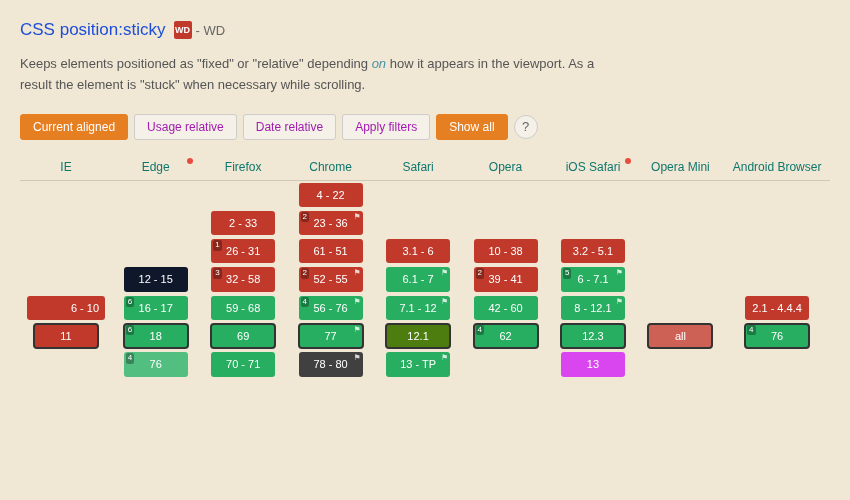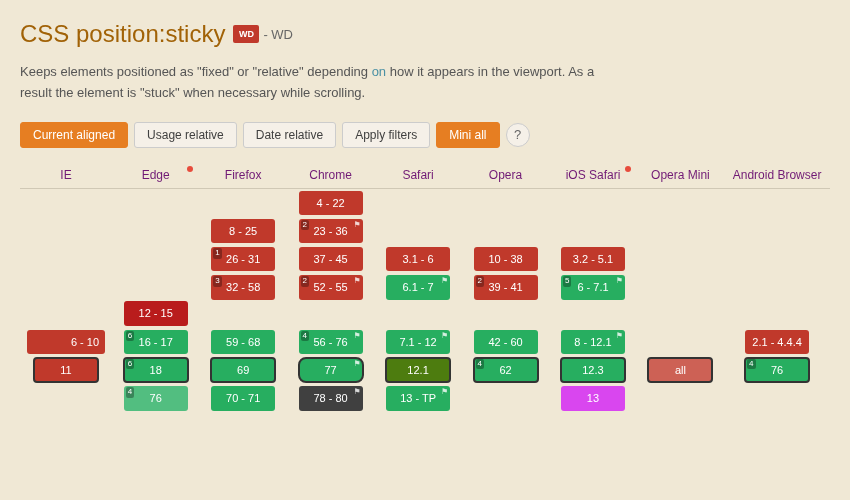--- a/index.html
+++ b/index.html
@@ -13,31 +13,31 @@
       overflow: hidden;
     }
     .page { padding: 20px 20px 10px 20px; }
     .title-row {
       display: flex;
       align-items: center;
       gap: 8px;
       margin-bottom: 14px;
     }
     .title-text {
-      font-size: 24px;
+      font-size: 17px;
       font-weight: normal;
-      color: #a16207;
+      color: #1d4ed8;
     }
     .wd-badge {
       display: flex;
       align-items: center;
       gap: 4px;
     }
     .wd-icon {
-      width: 26px;
+      width: 18px;
       height: 18px;
       background: #c0392b;
       color: white;
       font-size: 9px;
       font-weight: bold;
       display: flex;
       align-items: center;
       justify-content: center;
       border-radius: 2px;
     }
@@ -45,35 +45,35 @@
       color: #666;
       font-size: 13px;
     }
     .description {
       color: #555;
       font-size: 13px;
       line-height: 1.6;
       margin-bottom: 18px;
       max-width: 580px;
     }
-    .description .highlight { color: #4a90a4; }
+    .description .highlight { color: #4a90a4; font-style: italic; }
     .filters-row {
       display: flex;
       align-items: center;
       gap: 6px;
       margin-bottom: 14px;
     }
     .filter-btn {
       padding: 5px 12px;
       border-radius: 3px;
       border: 1px solid #ccc;
       cursor: pointer;
       font-size: 12px;
       background: #f5f0e8;
-      color: #404040;
+      color: #a21caf;
     }
     .filter-btn.active {
       background: #e67e22;
       color: white;
       border-color: #e67e22;
     }
     .filter-btn.show-all {
       background: #e67e22;
       color: white;
       border-color: #e67e22;
@@ -98,21 +98,21 @@
       border-collapse: collapse;
       width: 100%;
       min-width: 800px;
     }
     .compat-table th {
       background: #f0e8d5;
       padding: 6px 4px;
       text-align: center;
       font-weight: normal;
       font-size: 12px;
-      color: #701a75;
+      color: #0f766e;
       border-bottom: 1px solid #d0c8b5;
       position: relative;
       min-width: 80px;
     }
     .compat-table th .dot {
       display: inline-block;
       width: 6px;
       height: 6px;
       background: #e74c3c;
       border-radius: 50%;
@@ -170,21 +170,21 @@
 
   <p class="description">
     Keeps elements positioned as "fixed" or "relative" depending <span class="highlight">on</span> how it appears in the viewport. As a result the element is "stuck" when necessary while scrolling.
   </p>
 
   <div class="filters-row">
     <button class="filter-btn active">Current aligned</button>
     <button class="filter-btn">Usage relative</button>
     <button class="filter-btn">Date relative</button>
     <button class="filter-btn">Apply filters</button>
-    <button class="filter-btn show-all">Mini all</button>
+    <button class="filter-btn show-all">Show all</button>
     <button class="help-btn">?</button>
   </div>
 
   <div class="compat-table-wrapper">
     <table class="compat-table">
       <thead>
         <tr>
           <th><span>IE</span></th>
           <th><span>Edge</span><span class="dot"></span></th>
           <th><span>Firefox</span></th>
@@ -204,42 +204,42 @@
             <td><span class="cell-block" style="background: rgb(192, 57, 43);">4 - 22</span></td>
             <td></td>
             <td></td>
             <td></td>
             <td></td>
             <td></td>
           </tr>
           <tr>
             <td></td>
             <td></td>
-            <td><span class="cell-block" style="background: rgb(192, 57, 43);">8 - 25</span></td>
+            <td><span class="cell-block" style="background: rgb(192, 57, 43);">2 - 33</span></td>
             <td><span class="cell-block" style="background: rgb(192, 57, 43);"><span class="mini-badge">2</span>23 - 36<span class="flag-icon">⚑</span></span></td>
             <td></td>
             <td></td>
             <td></td>
             <td></td>
             <td></td>
           </tr>
           <tr>
             <td></td>
             <td></td>
             <td><span class="cell-block" style="background: rgb(192, 57, 43);"><span class="mini-badge">1</span>26 - 31</span></td>
-            <td><span class="cell-block" style="background: rgb(192, 57, 43);">37 - 45</span></td>
+            <td><span class="cell-block" style="background: rgb(192, 57, 43);">61 - 51</span></td>
             <td><span class="cell-block" style="background: rgb(192, 57, 43);">3.1 - 6</span></td>
             <td><span class="cell-block" style="background: rgb(192, 57, 43);">10 - 38</span></td>
             <td><span class="cell-block" style="background: rgb(192, 57, 43);">3.2 - 5.1</span></td>
             <td></td>
             <td></td>
           </tr>
           <tr>
             <td></td>
-            <td><span class="cell-block" style="background: #b91c1c; margin-top: 26px;">12 - 15</span></td>
+            <td><span class="cell-block" style="background: #0f172a;">12 - 15</span></td>
             <td><span class="cell-block" style="background: rgb(192, 57, 43);"><span class="mini-badge">3</span>32 - 58</span></td>
             <td><span class="cell-block" style="background: rgb(192, 57, 43);"><span class="mini-badge">2</span>52 - 55<span class="flag-icon">⚑</span></span></td>
             <td><span class="cell-block" style="background: rgb(39, 174, 96);">6.1 - 7<span class="flag-icon">⚑</span></span></td>
             <td><span class="cell-block" style="background: rgb(192, 57, 43);"><span class="mini-badge">2</span>39 - 41</span></td>
             <td><span class="cell-block" style="background: rgb(39, 174, 96);"><span class="mini-badge">5</span>6 - 7.1<span class="flag-icon">⚑</span></span></td>
             <td></td>
             <td></td>
           </tr>
           <tr>
             <td><span class="cell-block" style="background: rgb(192, 57, 43); padding-left: 44px;">6 - 10</span></td>
@@ -249,21 +249,21 @@
             <td><span class="cell-block" style="background: rgb(39, 174, 96);">7.1 - 12<span class="flag-icon">⚑</span></span></td>
             <td><span class="cell-block" style="background: rgb(39, 174, 96);">42 - 60</span></td>
             <td><span class="cell-block" style="background: rgb(39, 174, 96);">8 - 12.1<span class="flag-icon">⚑</span></span></td>
             <td></td>
             <td><span class="cell-block" style="background: rgb(192, 57, 43);">2.1 - 4.4.4</span></td>
           </tr>
           <tr>
             <td><span class="cell-block" style="background: rgb(192, 57, 43); outline: rgb(51, 51, 51) solid 2px; outline-offset: -1px;">11</span></td>
             <td><span class="cell-block" style="background: rgb(39, 174, 96); outline: rgb(51, 51, 51) solid 2px; outline-offset: -1px;"><span class="mini-badge">6</span>18</span></td>
             <td><span class="cell-block" style="background: rgb(39, 174, 96); outline: rgb(51, 51, 51) solid 2px; outline-offset: -1px;">69</span></td>
-            <td><span class="cell-block" style="background: rgb(39, 174, 96); outline: rgb(51, 51, 51) solid 2px; outline-offset: -1px; border-radius: 7px;">77<span class="flag-icon">⚑</span></span></td>
+            <td><span class="cell-block" style="background: rgb(39, 174, 96); outline: rgb(51, 51, 51) solid 2px; outline-offset: -1px;">77<span class="flag-icon">⚑</span></span></td>
             <td><span class="cell-block" style="background: #4d7c0f; outline: rgb(51, 51, 51) solid 2px; outline-offset: -1px;">12.1</span></td>
             <td><span class="cell-block" style="background: rgb(39, 174, 96); outline: rgb(51, 51, 51) solid 2px; outline-offset: -1px;"><span class="mini-badge">4</span>62</span></td>
             <td><span class="cell-block" style="background: rgb(39, 174, 96); outline: rgb(51, 51, 51) solid 2px; outline-offset: -1px;">12.3</span></td>
             <td><span class="cell-block" style="background: rgb(205, 97, 85); outline: rgb(51, 51, 51) solid 2px; outline-offset: -1px;">all</span></td>
             <td><span class="cell-block" style="background: rgb(39, 174, 96); outline: rgb(51, 51, 51) solid 2px; outline-offset: -1px;"><span class="mini-badge">4</span>76</span></td>
           </tr>
           <tr>
             <td></td>
             <td><span class="cell-block" style="background: rgb(82, 190, 128);"><span class="mini-badge">4</span>76</span></td>
             <td><span class="cell-block" style="background: rgb(39, 174, 96);">70 - 71</span></td>

